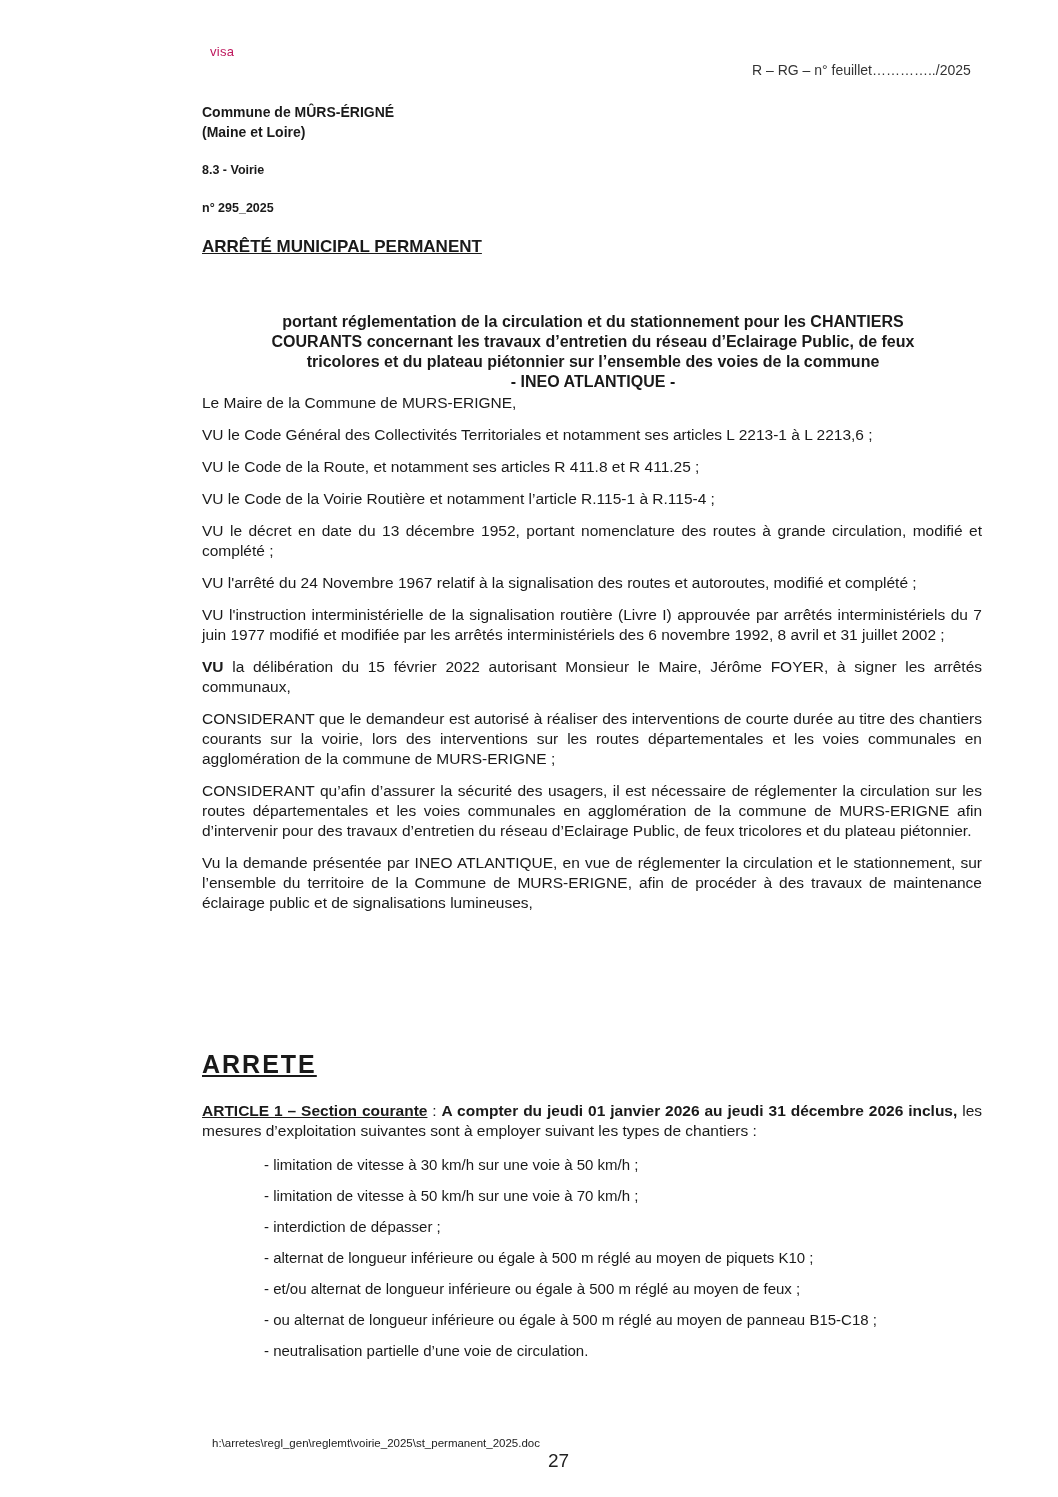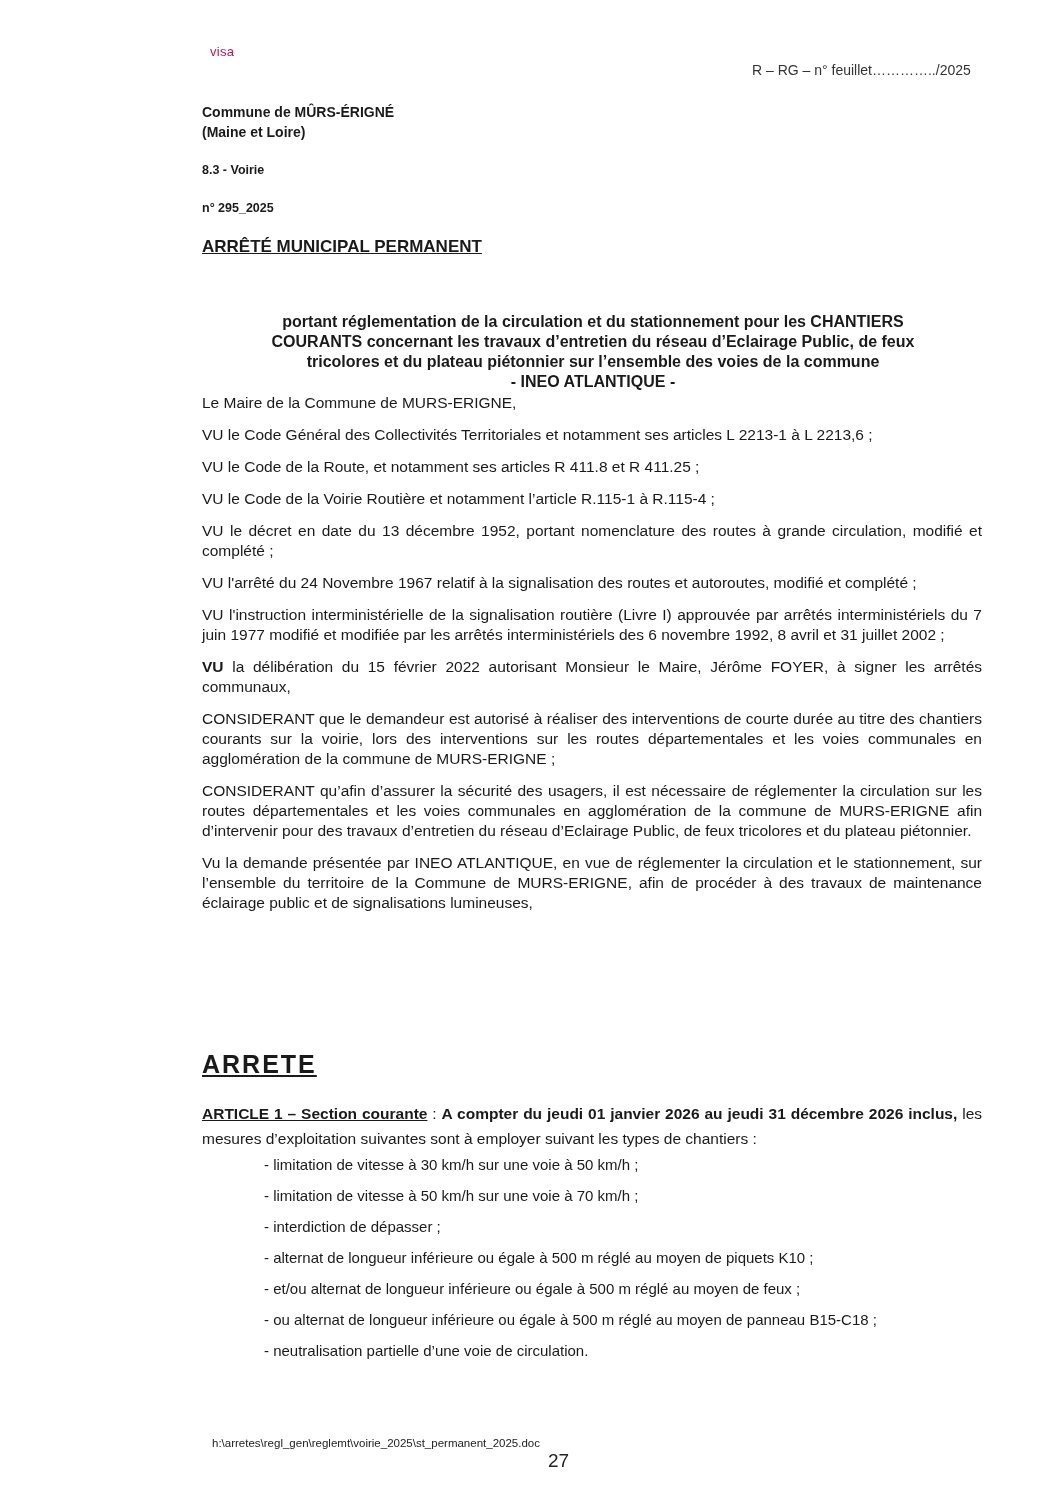--- a/index.html
+++ b/index.html
@@ -14,21 +14,21 @@
   .title { left: 202px; width: 782px; top: 237px; text-align: left; font-size: 17px;
            font-weight: bold; text-decoration: underline; }
   .subtitle { left: 212px; width: 762px; top: 287px; text-align: center; font-size: 16px;
               font-weight: bold; line-height: 20px; margin-top: 25px; }
   .body { left: 202px; width: 780px; top: 393px; font-size: 15.5px; line-height: 20px; }
   .body p { margin: 0 0 12px 0; text-align: justify; }
   .body p.last { margin-bottom: 0; }
   sup { font-size: 9px; line-height: 0; vertical-align: 6px; }
   .arrete { left: 202px; width: 782px; top: 1050px; text-align: left; font-size: 25px;
             font-weight: bold; letter-spacing: 2px; text-decoration: underline; }
-  .article { left: 202px; width: 780px; top: 1101px; font-size: 15.5px; line-height: 25px; text-align: justify; }
+  .article { left: 202px; width: 780px; top: 1101px; font-size: 15.5px; line-height: 20px; text-align: justify; }
   .article .hd { text-decoration: underline; font-weight: bold; }
   .article b { font-weight: bold; }
   .items { left: 264px; width: 718px; top: 1155px; font-size: 15px; line-height: 20px; }
   .items div { margin: 0 0 11px 0; text-align: justify; }
   .footer-path { left: 212px; top: 1437px; font-size: 11.5px; color: #222; }
   .page-num { left: 548px; top: 1450px; font-size: 19px; color: #222; }
 </style>
 </head>
 <body>
 

